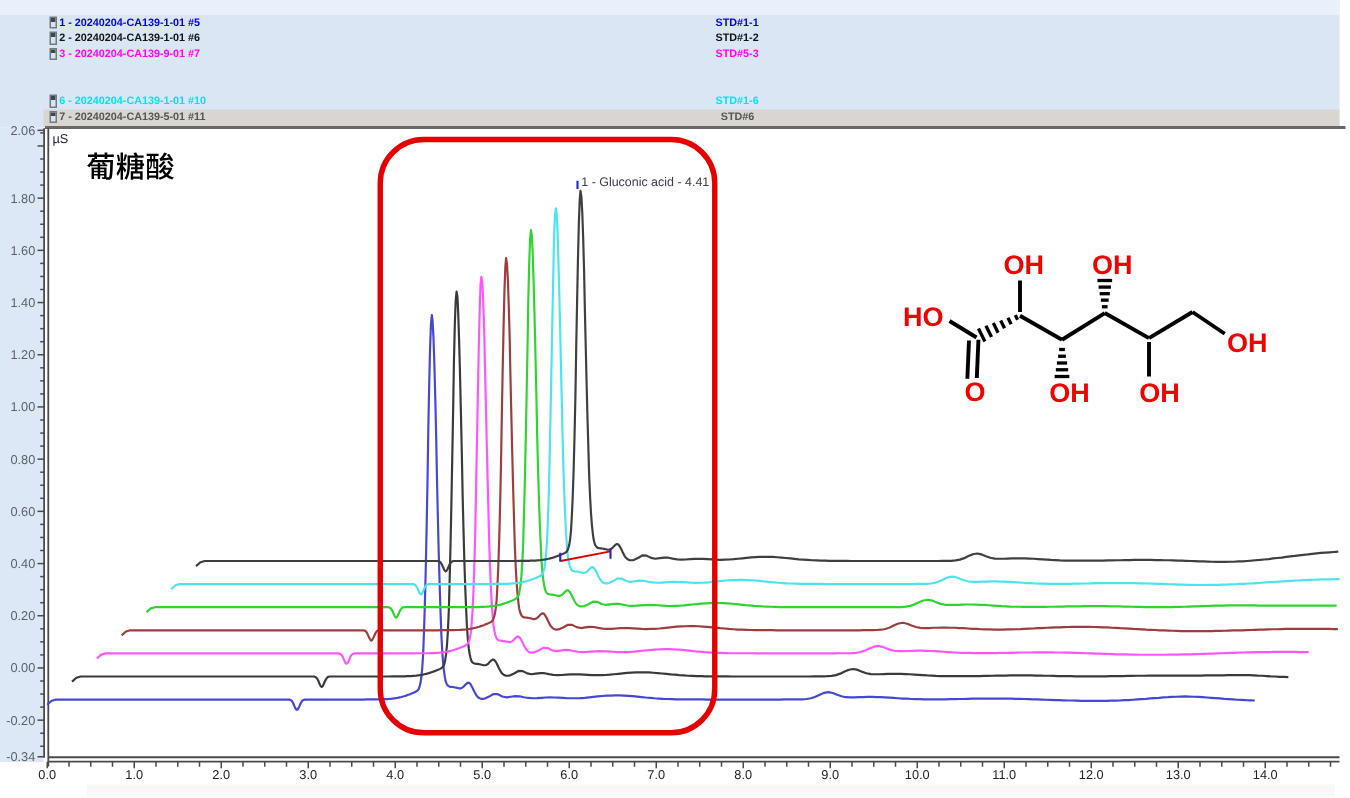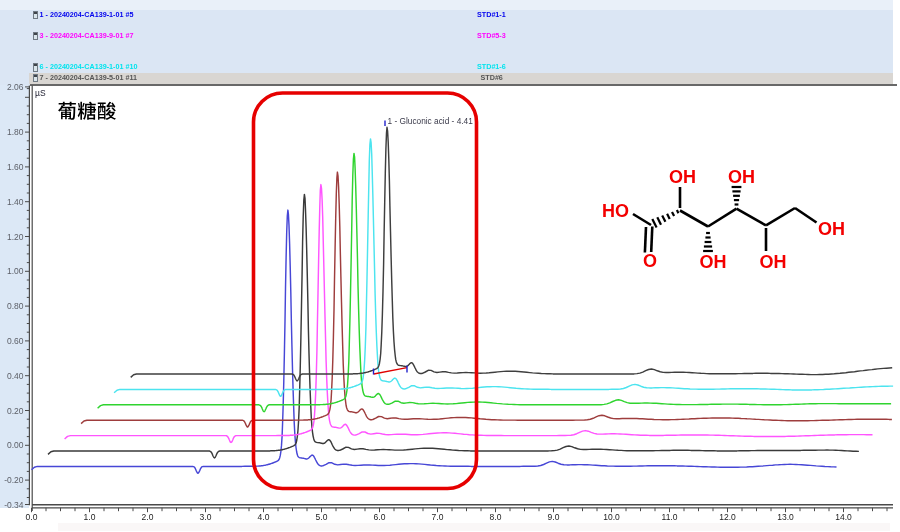--- a/index.html
+++ b/index.html
@@ -20,20 +20,25 @@
 <body>
 <div id="lstrip"></div>
 <div id="botband"></div>
 <div id="legend">
 <div id="legtop"></div>
 <div id="leghl"></div>
 <div class="lrow" style="top:9.8px">
 <span class="licon"></span>
 <span class="ltxt" style="color:#0000ee">1 - 20240204-CA139-1-01 #5</span>
 <span class="lstd" style="color:#0000ee;left:477px">STD#1-1</span>
+</div>
+<div class="lrow" style="top:20.3px">
+<span class="licon"></span>
+<span class="ltxt" style="color:#111111">2 - 20240204-CA139-1-01 #6</span>
+<span class="lstd" style="color:#111111;left:477px">STD#1-2</span>
 </div>
 <div class="lrow" style="top:30.8px">
 <span class="licon"></span>
 <span class="ltxt" style="color:#ff00ff">3 - 20240204-CA139-9-01 #7</span>
 <span class="lstd" style="color:#ff00ff;left:477px">STD#5-3</span>
 </div>
 <div class="lrow" style="top:62.4px">
 <span class="licon"></span>
 <span class="ltxt" style="color:#00e4ee">6 - 20240204-CA139-1-01 #10</span>
 <span class="lstd" style="color:#00e4ee;left:477px">STD#1-6</span>

